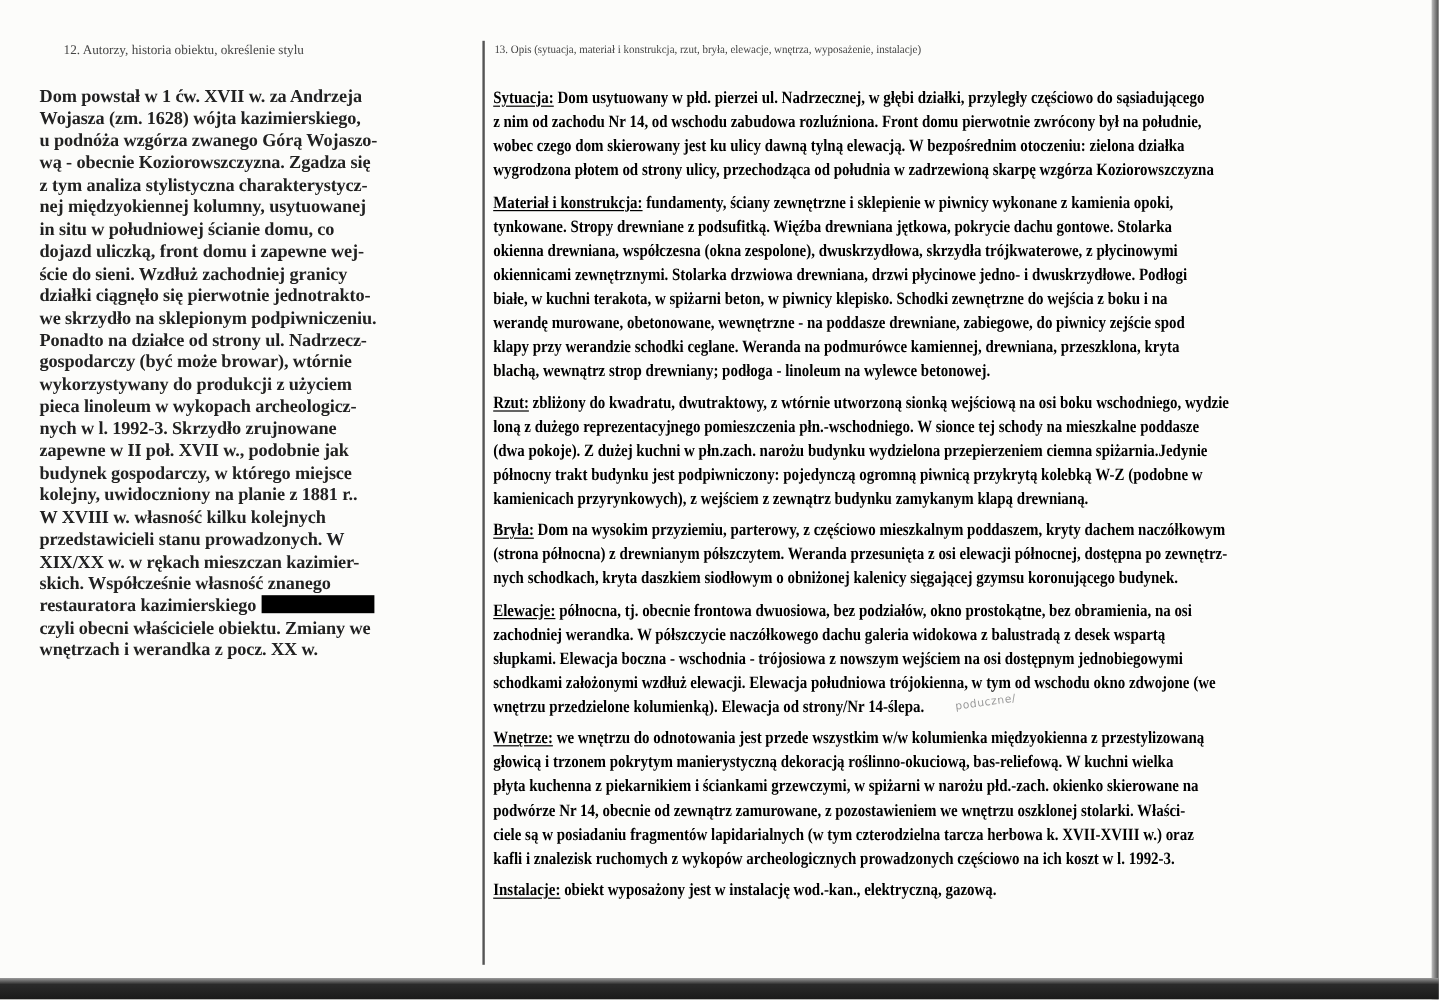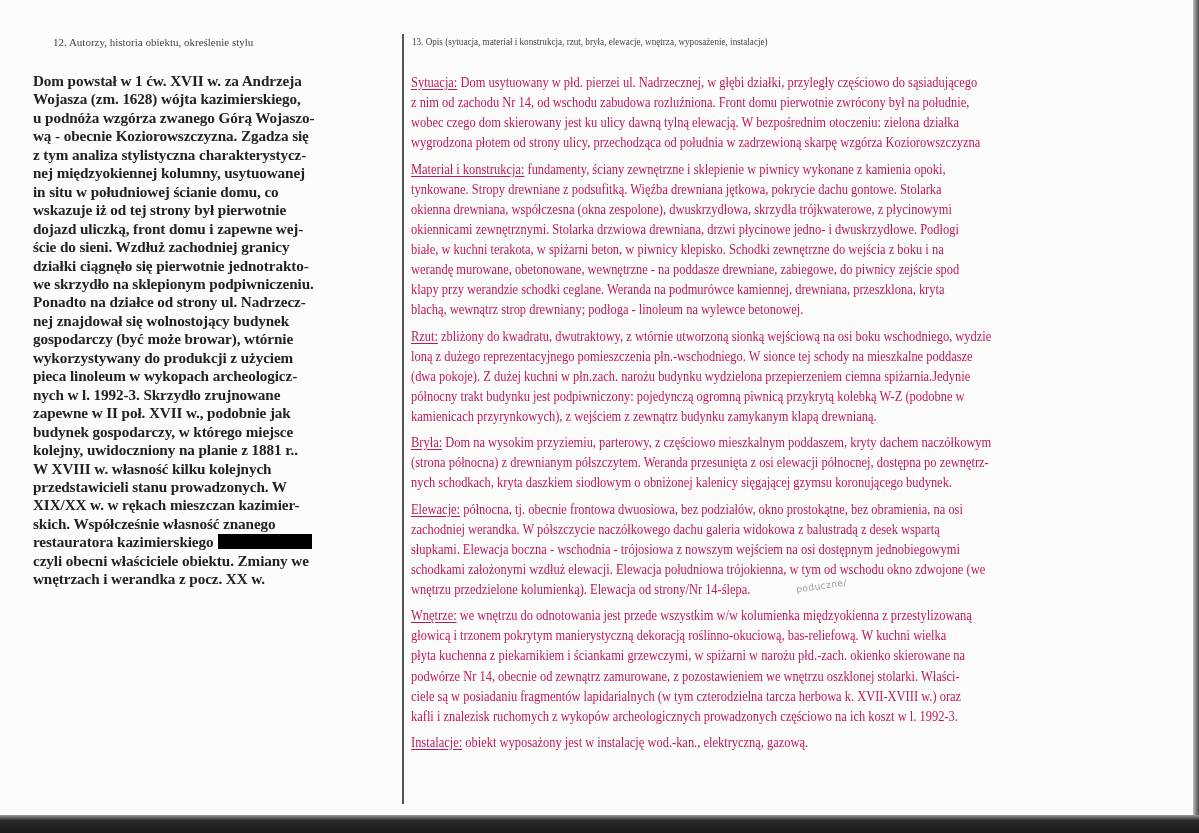--- a/index.html
+++ b/index.html
@@ -22,21 +22,21 @@
   }
   .col-left .line { display:block; white-space:nowrap; }
   .redact { display:inline-block; width:94px; height:15px; background:#000; vertical-align:-2px; margin-left:4px; }
   .divider { position:absolute; left:402px; top:34px; width:1.5px; height:770px; background:#555; }
   .col-right-header {
     position:absolute; left:412px; top:36px; font-size:9.6px; color:#444; white-space:nowrap;
     transform:scaleX(0.95); transform-origin:left top;
   }
   .col-right {
     position:absolute; left:411px; top:72px; width:780px;
-    font-weight:normal; font-size:14.4px; line-height:20.1px; color:#be185d;
+    font-weight:bold; font-size:14.4px; line-height:20.1px; color:#000000;
   }
   .para { margin:0 0 6.2px 0; }
   .para .line { display:block; white-space:nowrap; transform:scaleX(0.865); transform-origin:left center; }
   .label { text-decoration:underline; text-underline-offset:2px; }
   .handnote {
     position:absolute; left:796px; top:581px; font-family:"DejaVu Sans", sans-serif;
     font-size:9px; color:#9a9a9a; transform:rotate(-8deg); font-weight:normal; letter-spacing:0.5px;
   }
 </style>
 </head>
@@ -45,27 +45,25 @@
 <div class="page">
   <div class="col-left-header">12. Autorzy, historia obiektu, określenie stylu</div>
   <div class="col-left">
     <span class="line">Dom powstał w 1 ćw. XVII w. za Andrzeja</span>
     <span class="line">Wojasza (zm. 1628) wójta kazimierskiego,</span>
     <span class="line">u podnóża wzgórza zwanego Górą Wojaszo-</span>
     <span class="line">wą - obecnie Koziorowszczyzna. Zgadza się</span>
     <span class="line">z tym analiza stylistyczna charakterystycz-</span>
     <span class="line">nej międzyokiennej kolumny, usytuowanej</span>
     <span class="line">in situ w południowej ścianie domu, co</span>
-    <span class="line">wskazuje iż od tej strony był pierwotnie</span>
     <span class="line">dojazd uliczką, front domu i zapewne wej-</span>
     <span class="line">ście do sieni. Wzdłuż zachodniej granicy</span>
     <span class="line">działki ciągnęło się pierwotnie jednotrakto-</span>
     <span class="line">we skrzydło na sklepionym podpiwniczeniu.</span>
     <span class="line">Ponadto na działce od strony ul. Nadrzecz-</span>
-    <span class="line">nej znajdował się wolnostojący budynek</span>
     <span class="line">gospodarczy (być może browar), wtórnie</span>
     <span class="line">wykorzystywany do produkcji z użyciem</span>
     <span class="line">pieca linoleum w wykopach archeologicz-</span>
     <span class="line">nych w l. 1992-3. Skrzydło zrujnowane</span>
     <span class="line">zapewne w II poł. XVII w., podobnie jak</span>
     <span class="line">budynek gospodarczy, w którego miejsce</span>
     <span class="line">kolejny, uwidoczniony na planie z 1881 r..</span>
     <span class="line">W XVIII w. własność kilku kolejnych</span>
     <span class="line">przedstawicieli stanu prowadzonych. W</span>
     <span class="line">XIX/XX w. w rękach mieszczan kazimier-</span>

